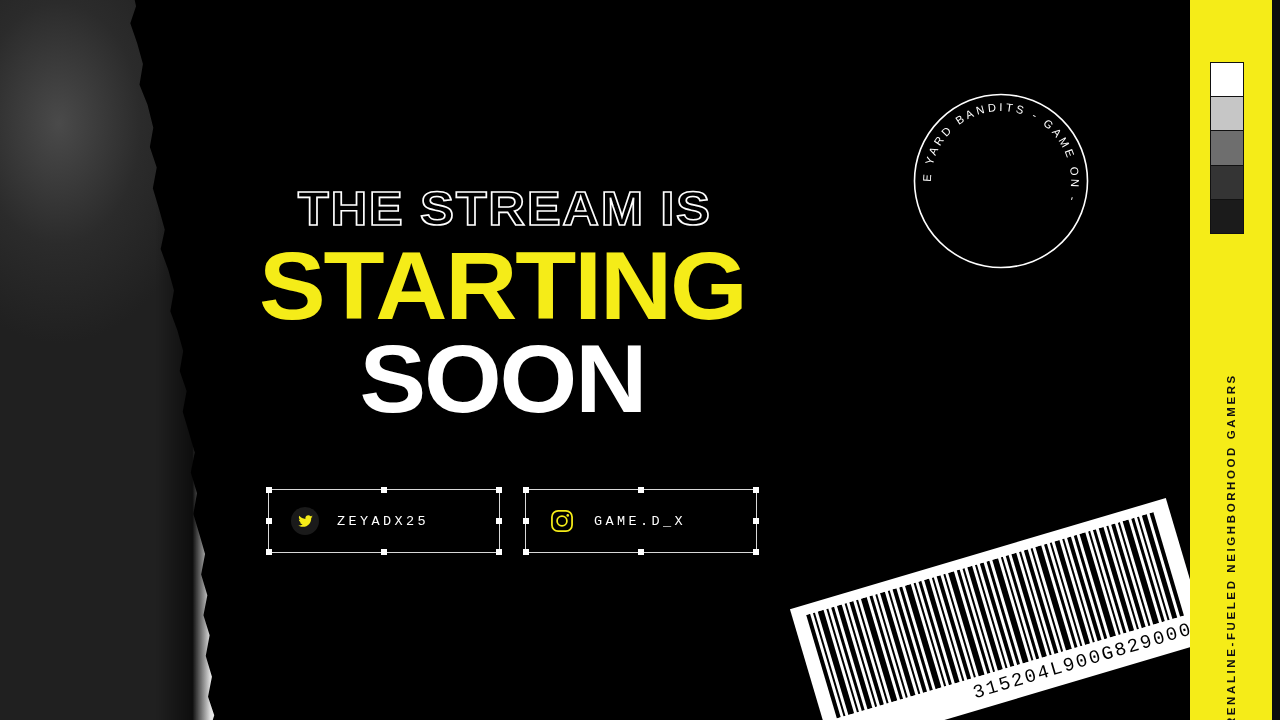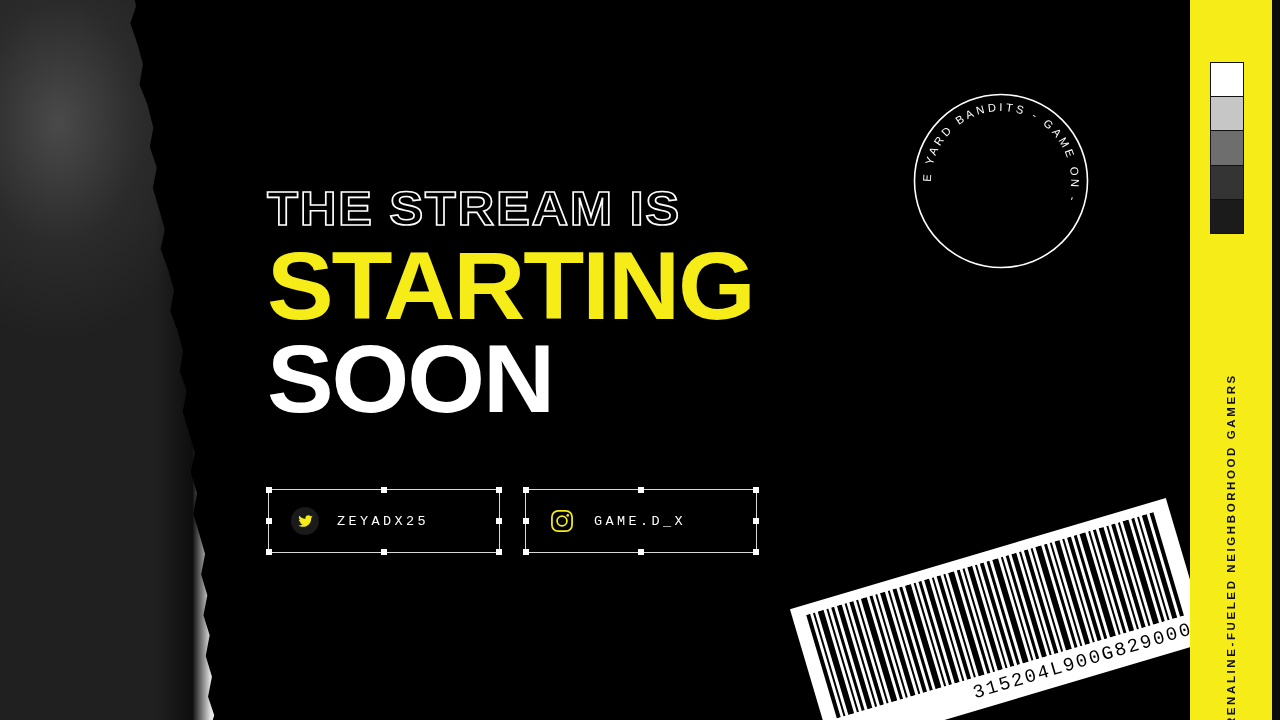--- a/index.html
+++ b/index.html
@@ -59,21 +59,21 @@
       84% 48.8%, 82.5% 51.5%, 85.5% 54.2%, 83.8% 57%, 86.5% 59.8%, 89% 62.5%,
       87.3% 65.2%, 90% 68%, 88.4% 70.8%, 91% 73.5%, 93.5% 76.2%, 91.8% 79%,
       94.5% 81.8%, 92.8% 84.5%, 95.5% 87.2%, 93.8% 90%, 96.5% 92.8%, 94.8% 95.5%,
       97.5% 98%, 95.5% 100%, 0% 100%
     );
     mix-blend-mode:screen;
     filter: blur(.4px);
   }
 
   
-  .headline { position:absolute; left:267px; top:186px; }
+  .headline { position:absolute; left:259px; top:186px;text-align:center; }
   .hl-line {
     font-weight:900;
     letter-spacing:-1px;
     line-height:.92;
     white-space:nowrap;
     font-family:"Liberation Sans", sans-serif;
   }
   .hl-top {
     font-size:49px;
     color:transparent;

